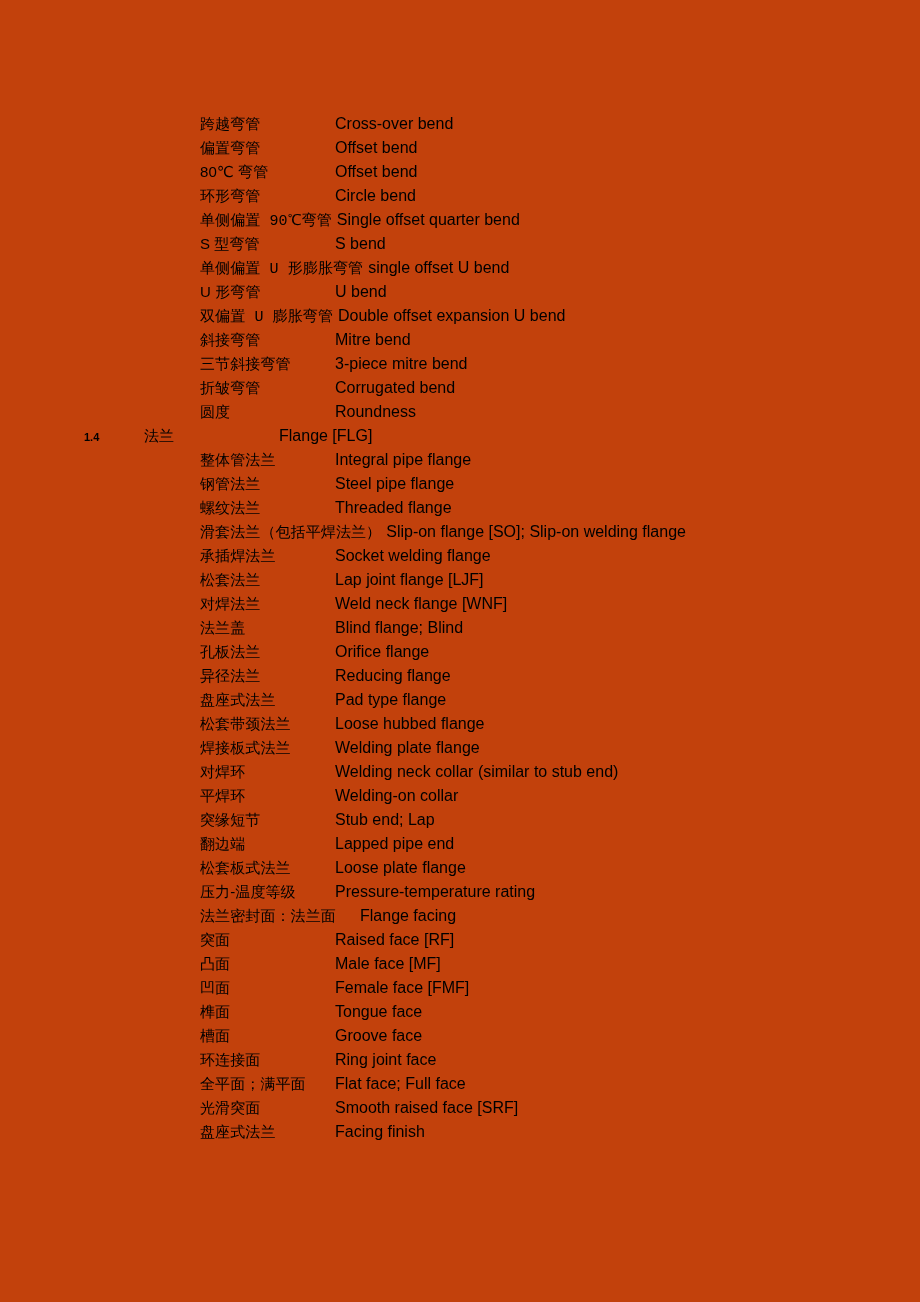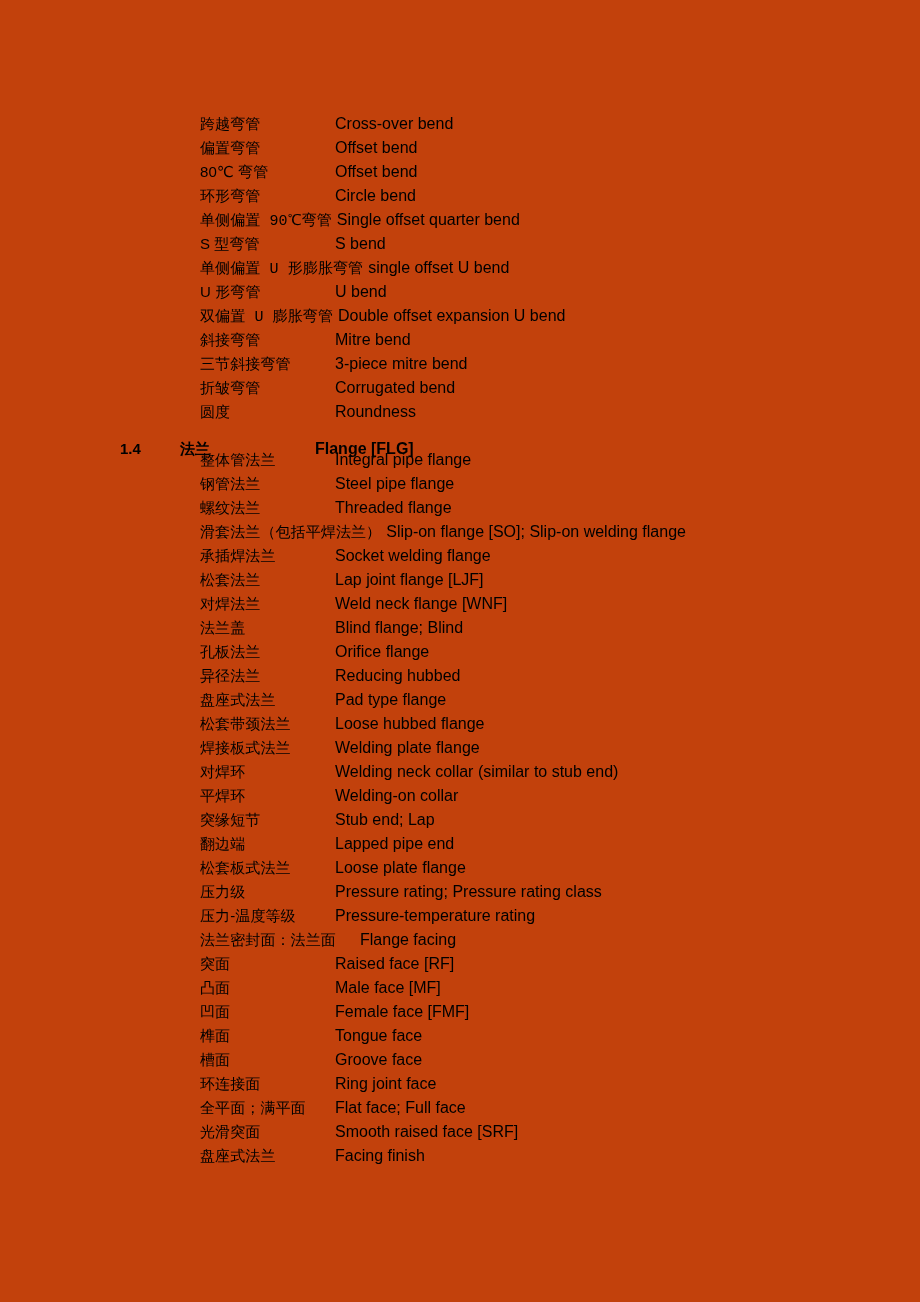--- a/index.html
+++ b/index.html
@@ -30,22 +30,22 @@
   .row {
     display: flex;
     align-items: baseline;
     height: 24px;
     line-height: 24px;
     white-space: nowrap;
   }
   .col-num {
     width: 60px;
     min-width: 60px;
-    margin-left: 120px;
-    font-size: 15px;
+    margin-left: 84px;
+    font-size: 11px;
     font-weight: bold;
     letter-spacing: 0;
   }
   .col-cn {
     width: 135px;
     min-width: 135px;
     font-size: 15px;
     letter-spacing: 0.1px;
   }
   .col-en {
@@ -54,22 +54,21 @@
   }
   
   .row.inline .col-cn {
     width: auto;
     min-width: 0;
     padding-right: 5px;
     font-family: Liberation Mono, monospace;
   }
   .row.bold .col-cn,
   .row.bold .col-en {
-    font-weight: bold;
-    margin-top: 13px;
+    font-weight: normal;
   }
   
   .row.wide-cn .col-cn {
     width: 160px;
     min-width: 160px;
   }
   .spacer-num {
     width: 60px;
     min-width: 60px;
     margin-left: 140px;
@@ -191,21 +190,21 @@
         <div class="col-en">Blind flange; Blind</div>
       </div>
       <div class="row">
         <div class="spacer-num"></div>
         <div class="col-cn">孔板法兰</div>
         <div class="col-en">Orifice flange</div>
       </div>
       <div class="row">
         <div class="spacer-num"></div>
         <div class="col-cn">异径法兰</div>
-        <div class="col-en">Reducing hubbed</div>
+        <div class="col-en">Reducing flange</div>
       </div>
       <div class="row">
         <div class="spacer-num"></div>
         <div class="col-cn">盘座式法兰</div>
         <div class="col-en">Pad type flange</div>
       </div>
       <div class="row">
         <div class="spacer-num"></div>
         <div class="col-cn">松套带颈法兰</div>
         <div class="col-en">Loose hubbed flange</div>
@@ -232,25 +231,20 @@
       </div>
       <div class="row">
         <div class="spacer-num"></div>
         <div class="col-cn">翻边端</div>
         <div class="col-en">Lapped pipe end</div>
       </div>
       <div class="row">
         <div class="spacer-num"></div>
         <div class="col-cn">松套板式法兰</div>
         <div class="col-en">Loose plate flange</div>
-      </div>
-      <div class="row">
-        <div class="spacer-num"></div>
-        <div class="col-cn">压力级</div>
-        <div class="col-en">Pressure rating; Pressure rating class</div>
       </div>
       <div class="row">
         <div class="spacer-num"></div>
         <div class="col-cn">压力-温度等级</div>
         <div class="col-en">Pressure-temperature rating</div>
       </div>
       <div class="row wide-cn">
         <div class="spacer-num"></div>
         <div class="col-cn">法兰密封面：法兰面</div>
         <div class="col-en">Flange facing</div>

